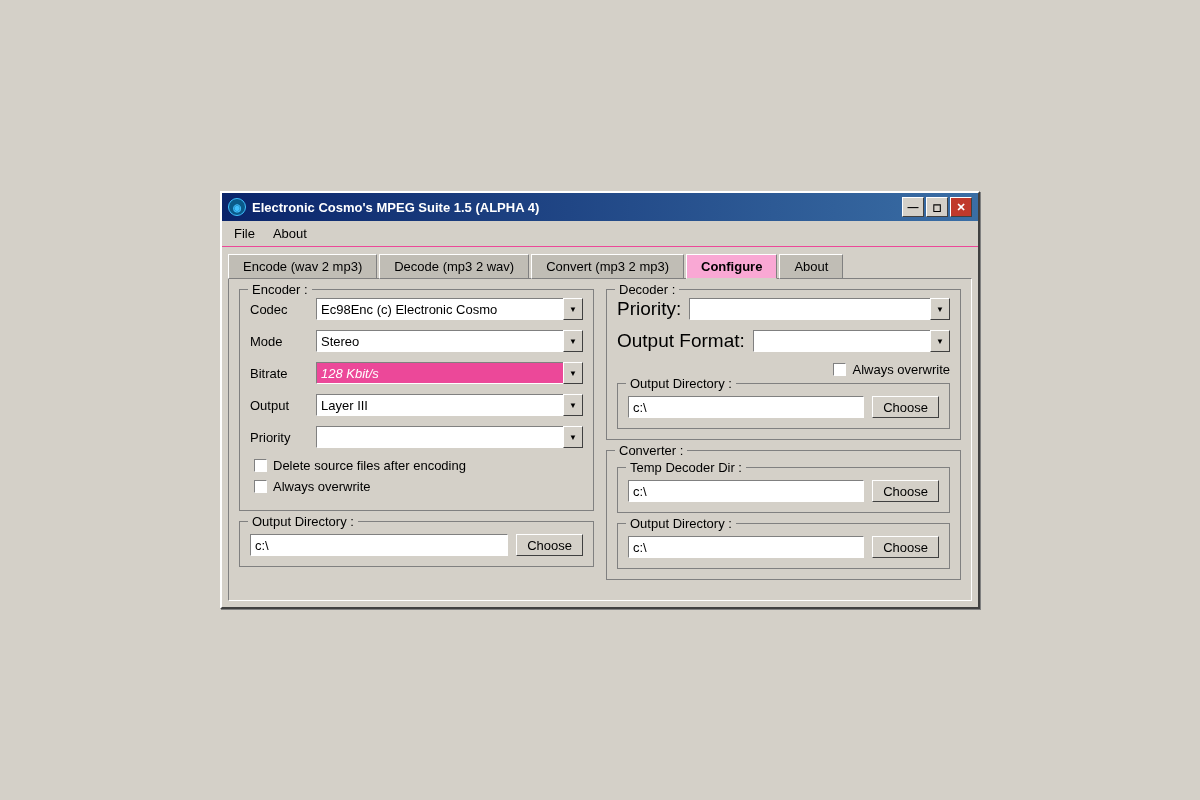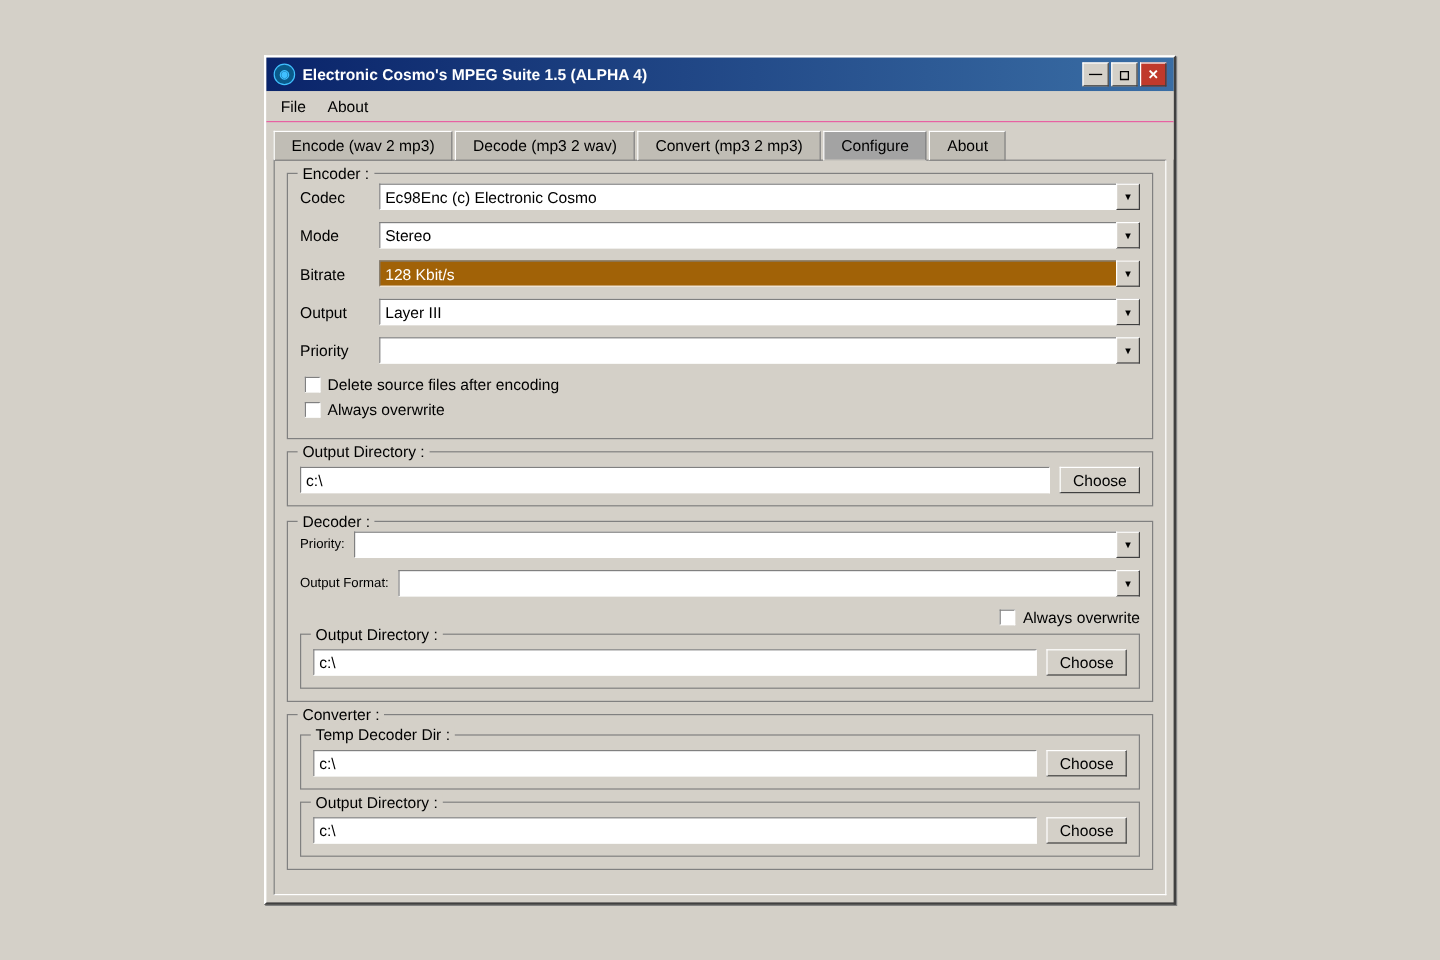--- a/index.html
+++ b/index.html
@@ -111,42 +111,41 @@
       border-top-color: #ffffff;
       border-left-color: #ffffff;
       border-right-color: #808080;
       border-bottom-color: #808080;
       cursor: pointer;
       font-size: 13px;
       position: relative;
       bottom: -1px;
     }
     .tab.active {
-      background: #a3a3a3;
+      background: #f9a8d4;
       border-bottom-color: #d4d0c8;
       z-index: 2;
-      font-weight: normal;
+      font-weight: bold;
     }
     .tab:not(.active) {
       background: #c0bdb5;
     }
 
     
     .content-area {
       background: #d4d0c8;
       border: 1px solid;
       border-top-color: #808080;
       border-left-color: #808080;
       border-right-color: #ffffff;
       border-bottom-color: #ffffff;
       margin: 0 6px 6px 6px;
       padding: 10px;
       display: flex;
       gap: 12px;
-      flex-direction: column;
     }
 
     
     .panel-left {
       flex: 1;
     }
     .panel-right {
       flex: 1;
     }
 
@@ -173,21 +172,21 @@
       align-items: center;
       margin-bottom: 10px;
       gap: 8px;
     }
     .form-label {
       width: 58px;
       font-size: 13px;
       flex-shrink: 0;
     }
     .form-label-wide {
-      font-size: 11px;
+      font-size: 19px;
       flex-shrink: 0;
     }
     .select-wrapper {
       flex: 1;
       position: relative;
       display: flex;
     }
     .select-wrapper select {
       width: 100%;
       height: 22px;
@@ -355,21 +354,21 @@
               <option>Joint Stereo</option>
               <option>Mono</option>
             </select>
             <span class="select-arrow">▼</span>
           </div>
         </div>
 
         <div class="form-row">
           <span class="form-label">Bitrate</span>
           <div class="select-wrapper">
-            <select style="background:#a16207;color:white;">
+            <select style="background:#ec4899;color:white;font-style:italic;">
               <option style="background:white;color:black;">128 Kbit/s</option>
             </select>
             <span class="select-arrow">▼</span>
           </div>
         </div>
 
         <div class="form-row">
           <span class="form-label">Output</span>
           <div class="select-wrapper">
             <select>

